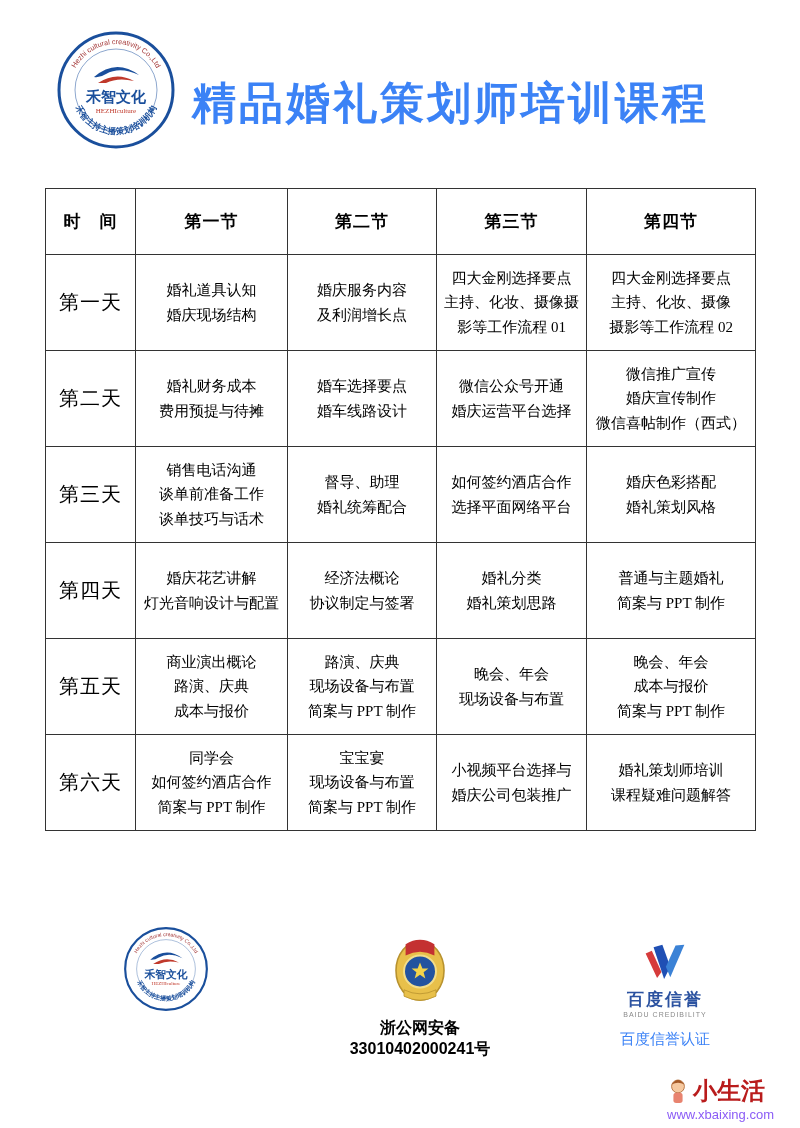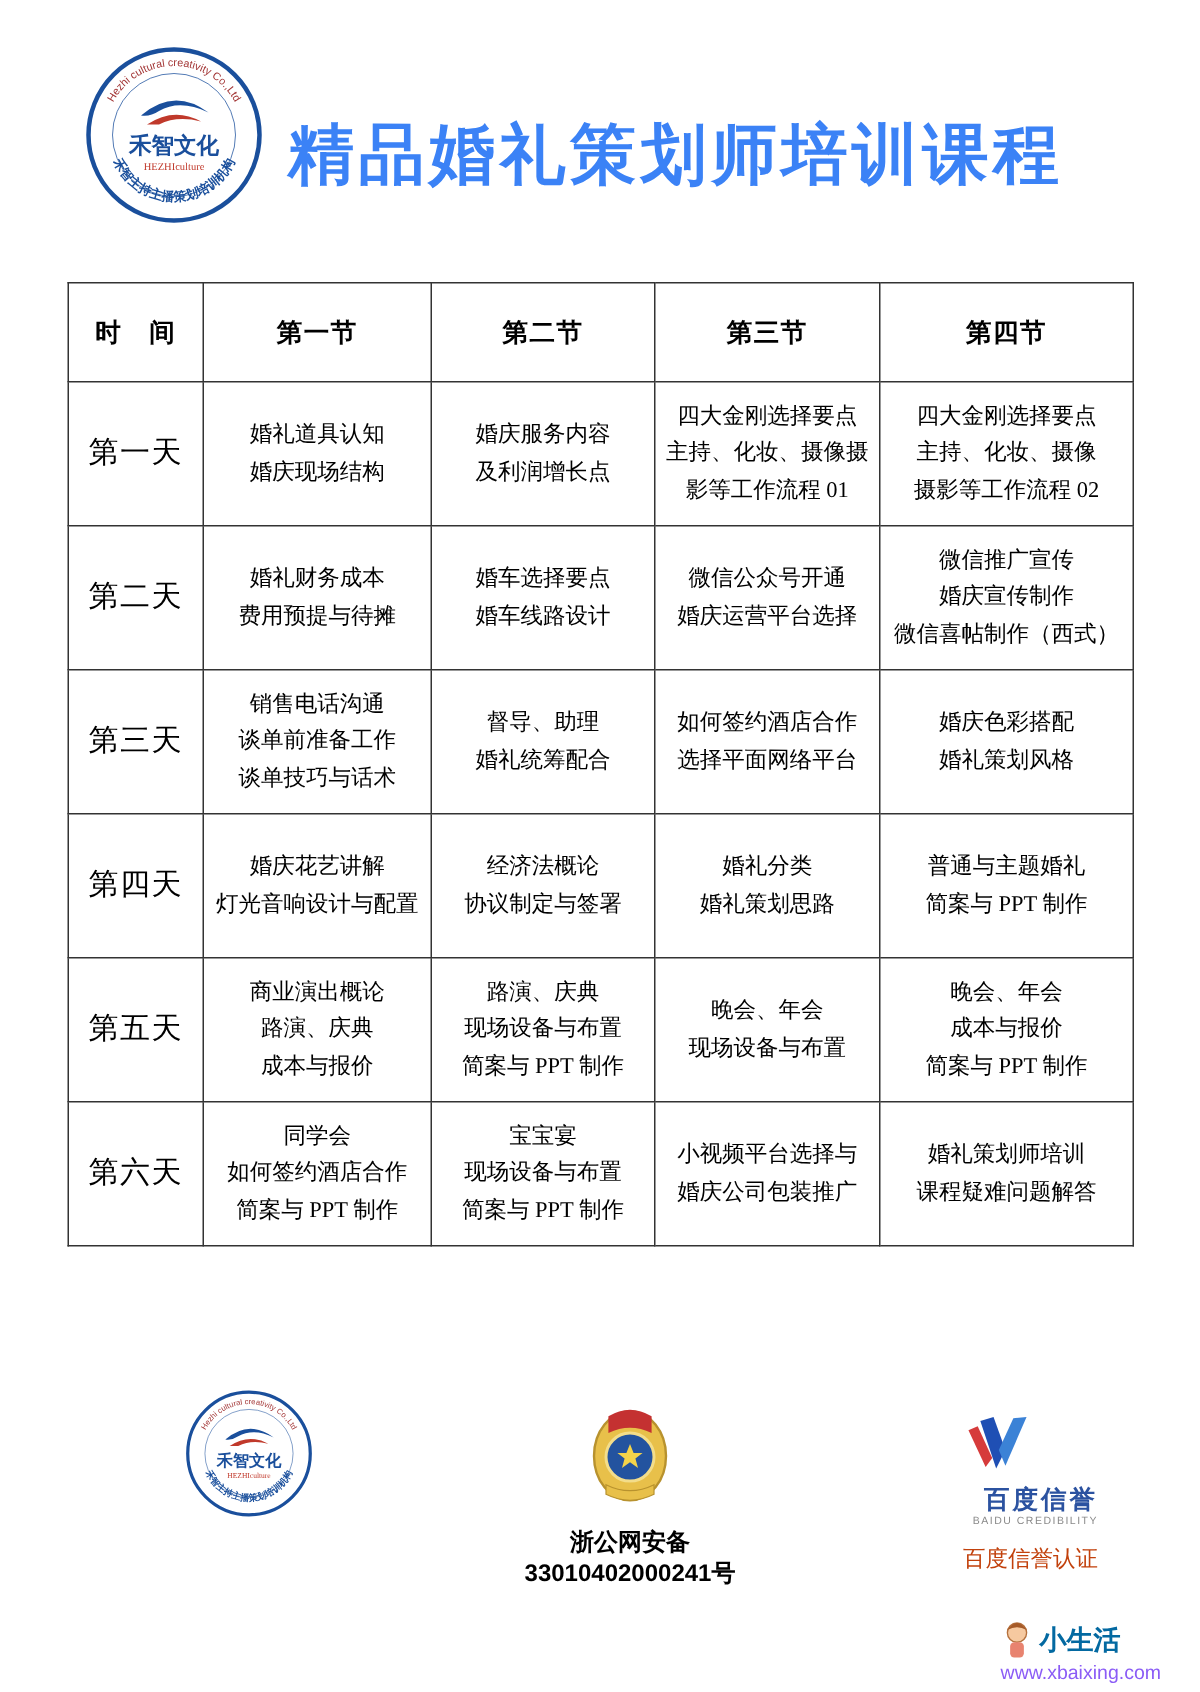--- a/index.html
+++ b/index.html
@@ -39,48 +39,48 @@
     height:66px; font-size:17px; font-weight:bold; letter-spacing:1px;
   }
   .course-table td {
     height:96px; font-size:15px; line-height:1.62; padding:6px 3px;
   }
   .course-table td.day { font-size:20px; letter-spacing:1px; }
 
   
   .footer-left  { position:absolute; left:78px;  top:926px; width:176px; text-align:center; }
   .footer-center{ position:absolute; left:322px; top:930px; width:196px; text-align:center; }
-  .footer-right { position:absolute; left:598px; top:942px; width:134px; text-align:right; }
+  .footer-right { position:absolute; left:598px; top:942px; width:134px; text-align:center; }
 
   .icp-text {
     margin-top:12px; font-size:13px; color:#111;
     font-family:"Liberation Sans","DejaVu Sans",sans-serif;
   }
   .badge-svg { width:64px; height:78px; display:block; margin:0 auto; }
   .beian-text {
     margin-top:10px; font-size:16px; font-weight:bold; color:#000;
     font-family:"Liberation Sans","DejaVu Sans",sans-serif;
   }
   .baidu-svg { width:48px; height:44px; display:block; margin:0 auto; }
   .baidu-name {
     margin-top:2px; font-size:17px; font-weight:bold; color:#2b52a0; letter-spacing:2px;
     font-family:"Liberation Sans","DejaVu Sans",sans-serif;
   }
   .baidu-sub { font-size:7px; color:#8a8a8a; letter-spacing:1px;
     font-family:"Liberation Sans","DejaVu Sans",sans-serif; }
-  .baidu-cert { margin-top:12px; font-size:15px; color:#c2410c; }
+  .baidu-cert { margin-top:12px; font-size:15px; color:#3b82f6; }
 
   
   .watermark {
     position:absolute; right:26px; bottom:6px;
     color:#e8637c; font-family:"Liberation Sans","DejaVu Sans",sans-serif;
   }
   .watermark-top { display:flex; align-items:center; gap:4px; }
   .mascot-svg { width:22px; height:28px; }
-  .watermark-name { font-size:18px; font-weight:bold; color:#0369a1; }
+  .watermark-name { font-size:24px; font-weight:bold; color:#b91c1c; }
   .watermark-url { font-size:13px; margin-top:0; color:#8b5cf6; }
 </style>
 </head>
 <body>
 
 <div class="logo-large">
   <svg class="logo-svg" viewBox="0 0 120 120">
     <circle cx="60" cy="60" r="57" fill="#ffffff" stroke="#1a4f9c" stroke-width="3"></circle>
     <circle cx="60" cy="60" r="41" fill="none" stroke="#1a4f9c" stroke-width="0.5"></circle>
     <defs>

